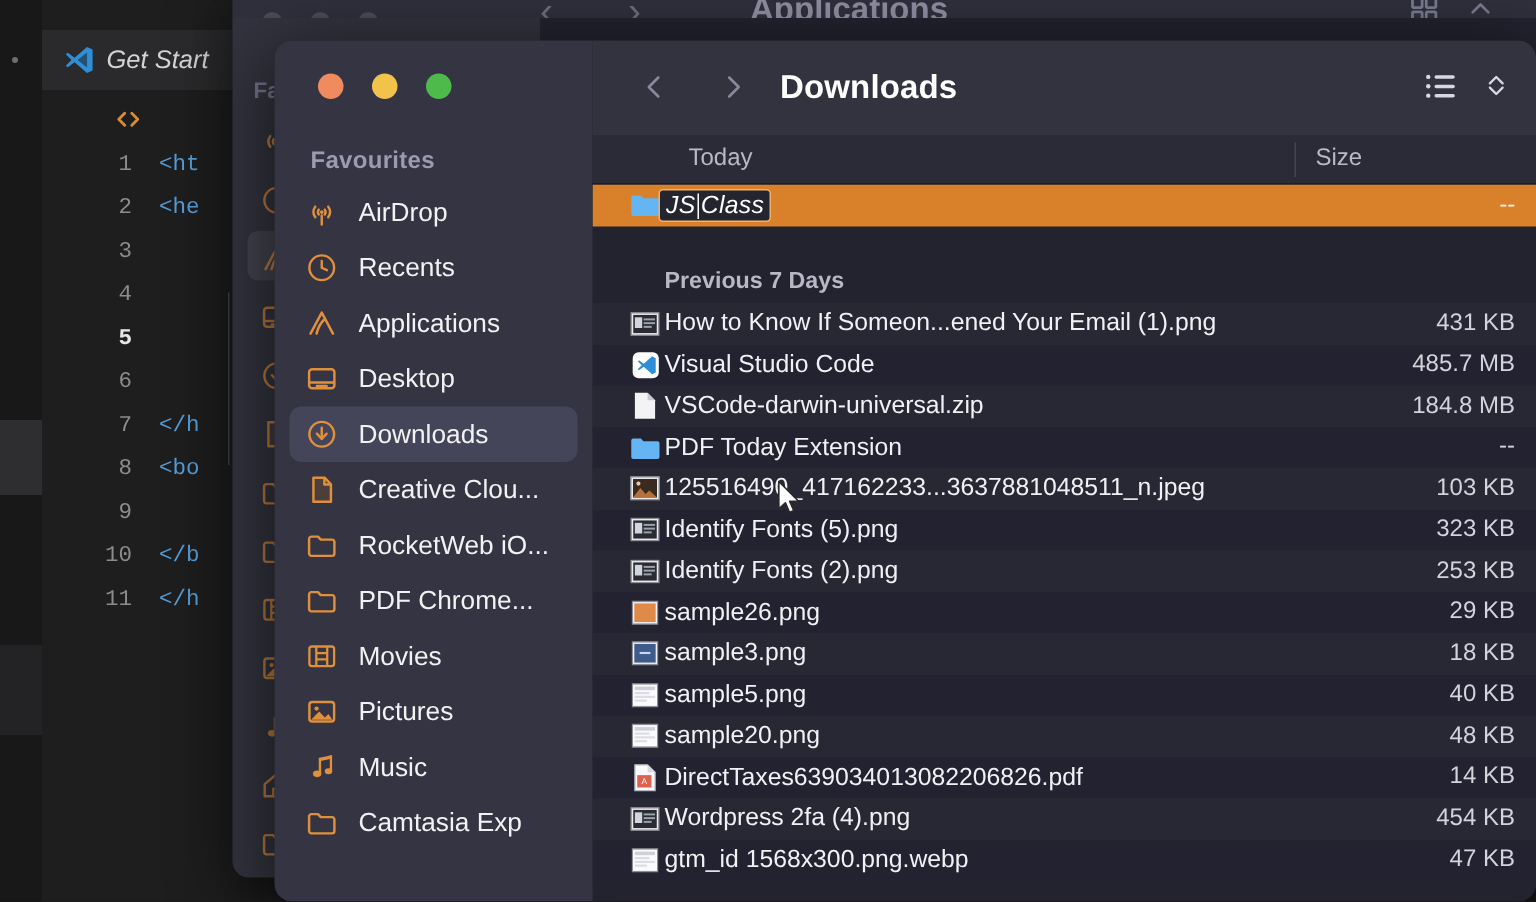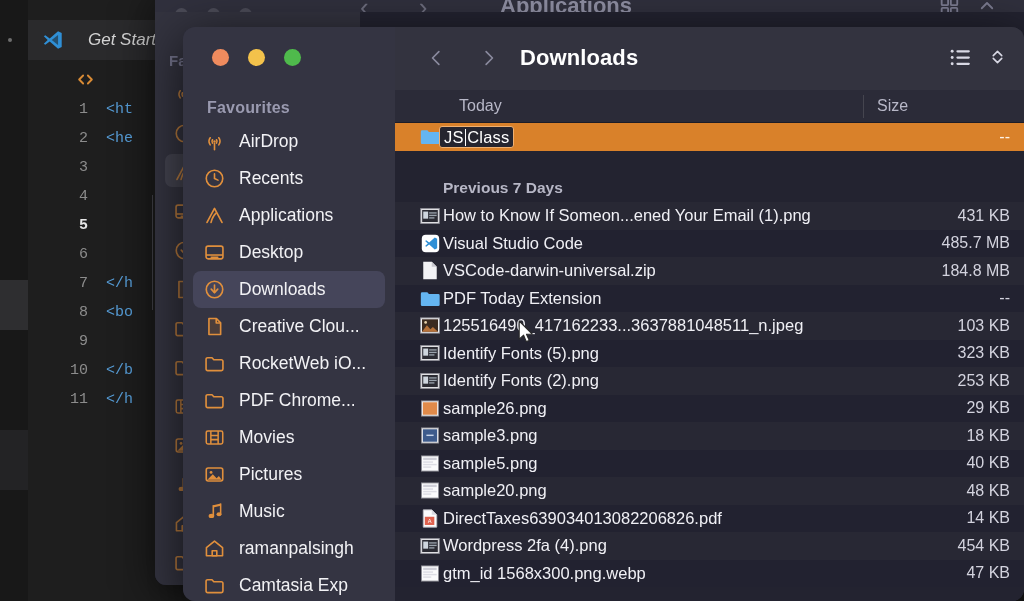--- a/index.html
+++ b/index.html
@@ -13,21 +13,21 @@
   #screen { position: relative; width: 1024px; height: 601px; overflow: hidden; }
 
   
   .vscode {
     position: absolute; left: 0; top: 0; width: 200px; height: 601px;
     background: #1e1e1e;
   }
   .vs-gutter { position: absolute; left: 0; top: 0; width: 28px; height: 601px; background: #181818; }
   .vs-gutter-dot { position: absolute; left: 8px; top: 38px; width: 4px; height: 4px; border-radius: 50%; background: #6e6e6e; }
   .vs-tabbar { position: absolute; left: 28px; top: 20px; height: 40px; width: 172px; background: #252526; }
-  .vs-tab { position: absolute; left: 28px; top: 20px; height: 40px; display:flex; align-items:center; gap:24px; padding-left: 14px; background:#2a2a2c; width: 172px; text-align: right; }
+  .vs-tab { position: absolute; left: 28px; top: 20px; height: 40px; display:flex; align-items:center; gap:7px; padding-left: 14px; background:#2a2a2c; width: 172px; text-align: right; }
   .vs-tab-label { color: #d4d4d4; font-size: 17px; font-style: italic; white-space: nowrap; }
   .vs-breadcrumb { position: absolute; left: 56px; top: 70px; display:flex; align-items:center; gap:9px;flex-direction:column; }
   .vs-breadcrumb-label { color:#cfcfcf; font-size: 17px; white-space: nowrap; }
   .vs-code-area { position: absolute; left: 28px; top: 95px; width: 172px; bottom: 0; background:#1e1e1e; }
   .vs-line { display:flex; height: 29px; align-items:center; font-family: "Liberation Mono", monospace; font-size: 15px; }
   .vs-ln { width: 68px; text-align: right; color: #8c8c8c; padding-right: 8px; }
   .vs-ln.active { color:#e6e6e6; font-weight: 700; }
   .vs-code { color:#569cd6; white-space: nowrap; padding-left: 10px; }
   .vs-indent-guide { position:absolute; left: 124px; top: 100px; width: 1px; height: 115px; background:#4a4a52; }
   .vs-minimap-block { position:absolute; left: 0px; top: 280px; width: 28px; height: 50px; background:#2e2e30; }
@@ -91,21 +91,21 @@
   .ff-colhead { position:absolute; left:0; top:63px; width:100%; height:33px; background:#2b2b38; border-bottom:1px solid #1d1d27; }
   .ff-colhead-name { position:absolute; left:48px; top:7px; color:#b8b8c8; font-size:16px;margin-left:16px; }
   .ff-colhead-size { position:absolute; left:482px; top:7px; color:#b8b8c8; font-size:16px; }
   .ff-colsep { position:absolute; left:468px; top:5px; width:1px; height:23px; background:#45454f; }
 
   
   .ff-list { position:absolute; left:0; top:96px; width:100%; bottom:0; overflow:hidden; }
   .ff-row { position:relative; height:27.5px; display:flex; align-items:center; }
   .ff-row.odd { background:#282834; }
   .ff-row.even { background:#222230; }
-  .ff-row.selected { background:#d9812a; }
+  .ff-row.selected { background:#d9812a;font-style:italic; }
   .ff-row-icon { position:absolute; left:25px; width:20px; height:18px; display:flex; align-items:center; justify-content:center; }
   .ff-row-name { position:absolute; left:48px; color:#f0f0f5; font-size:16.5px; white-space:nowrap; }
   .ff-row-size { position:absolute; right:14px; color:#d3d3de; font-size:16px; text-align:right; }
   .ff-row.selected .ff-row-size { color:#fff3e6; }
 
   
   .ff-group { position:relative; height:27.5px; display:flex; align-items:center; background:#232330; }
   .ff-group-label { position:absolute; left:48px; color:#b7b7c6; font-size:15.5px; font-weight:600; }
   .ff-spacer { height:24px; background:#232330; }
 
@@ -516,31 +516,20 @@
                 <g fill="#e08f3c">
                   <path d="M10.6 5.4 L18.6 3.6 V6.0 L10.6 7.8 Z"></path>
                   <ellipse cx="8.8" cy="16.6" rx="2.9" ry="2.3"></ellipse>
                   <rect x="9.9" y="5.4" width="1.7" height="11.4"></rect>
                   <ellipse cx="16.7" cy="14.8" rx="2.6" ry="2.1"></ellipse>
                   <rect x="17.6" y="3.6" width="1.6" height="11.4"></rect>
                 </g>
               </svg>
             </span>
             <span class="ff-sb-label">Music</span>
-          </div>
-          <div class="ff-sb-item">
-            <span class="ff-sb-icon">
-              <svg width="23" height="23" viewBox="0 0 24 24">
-                <g fill="none" stroke="#e08f3c" stroke-width="1.7" stroke-linejoin="round">
-                  <path d="M3.6 11.2 L12 4.2 L20.4 11.2 V19.6 H3.6 Z"></path>
-                  <rect x="9.6" y="14.4" width="4.8" height="5.2"></rect>
-                </g>
-              </svg>
-            </span>
-            <span class="ff-sb-label">ramanpalsingh</span>
           </div>
           <div class="ff-sb-item">
             <span class="ff-sb-icon">
               <svg width="23" height="23" viewBox="0 0 24 24">
                 <g fill="none" stroke="#e08f3c" stroke-width="1.7" stroke-linejoin="round">
                   <path d="M3.2 7.6 a1.6 1.6 0 0 1 1.6-1.6 H9.4 l1.9 2.1 H19.2 a1.6 1.6 0 0 1 1.6 1.6 V17.8 a1.6 1.6 0 0 1 -1.6 1.6 H4.8 a1.6 1.6 0 0 1 -1.6 -1.6 Z"></path>
                 </g>
               </svg>
             </span>
             <span class="ff-sb-label">Camtasia Exp</span>

